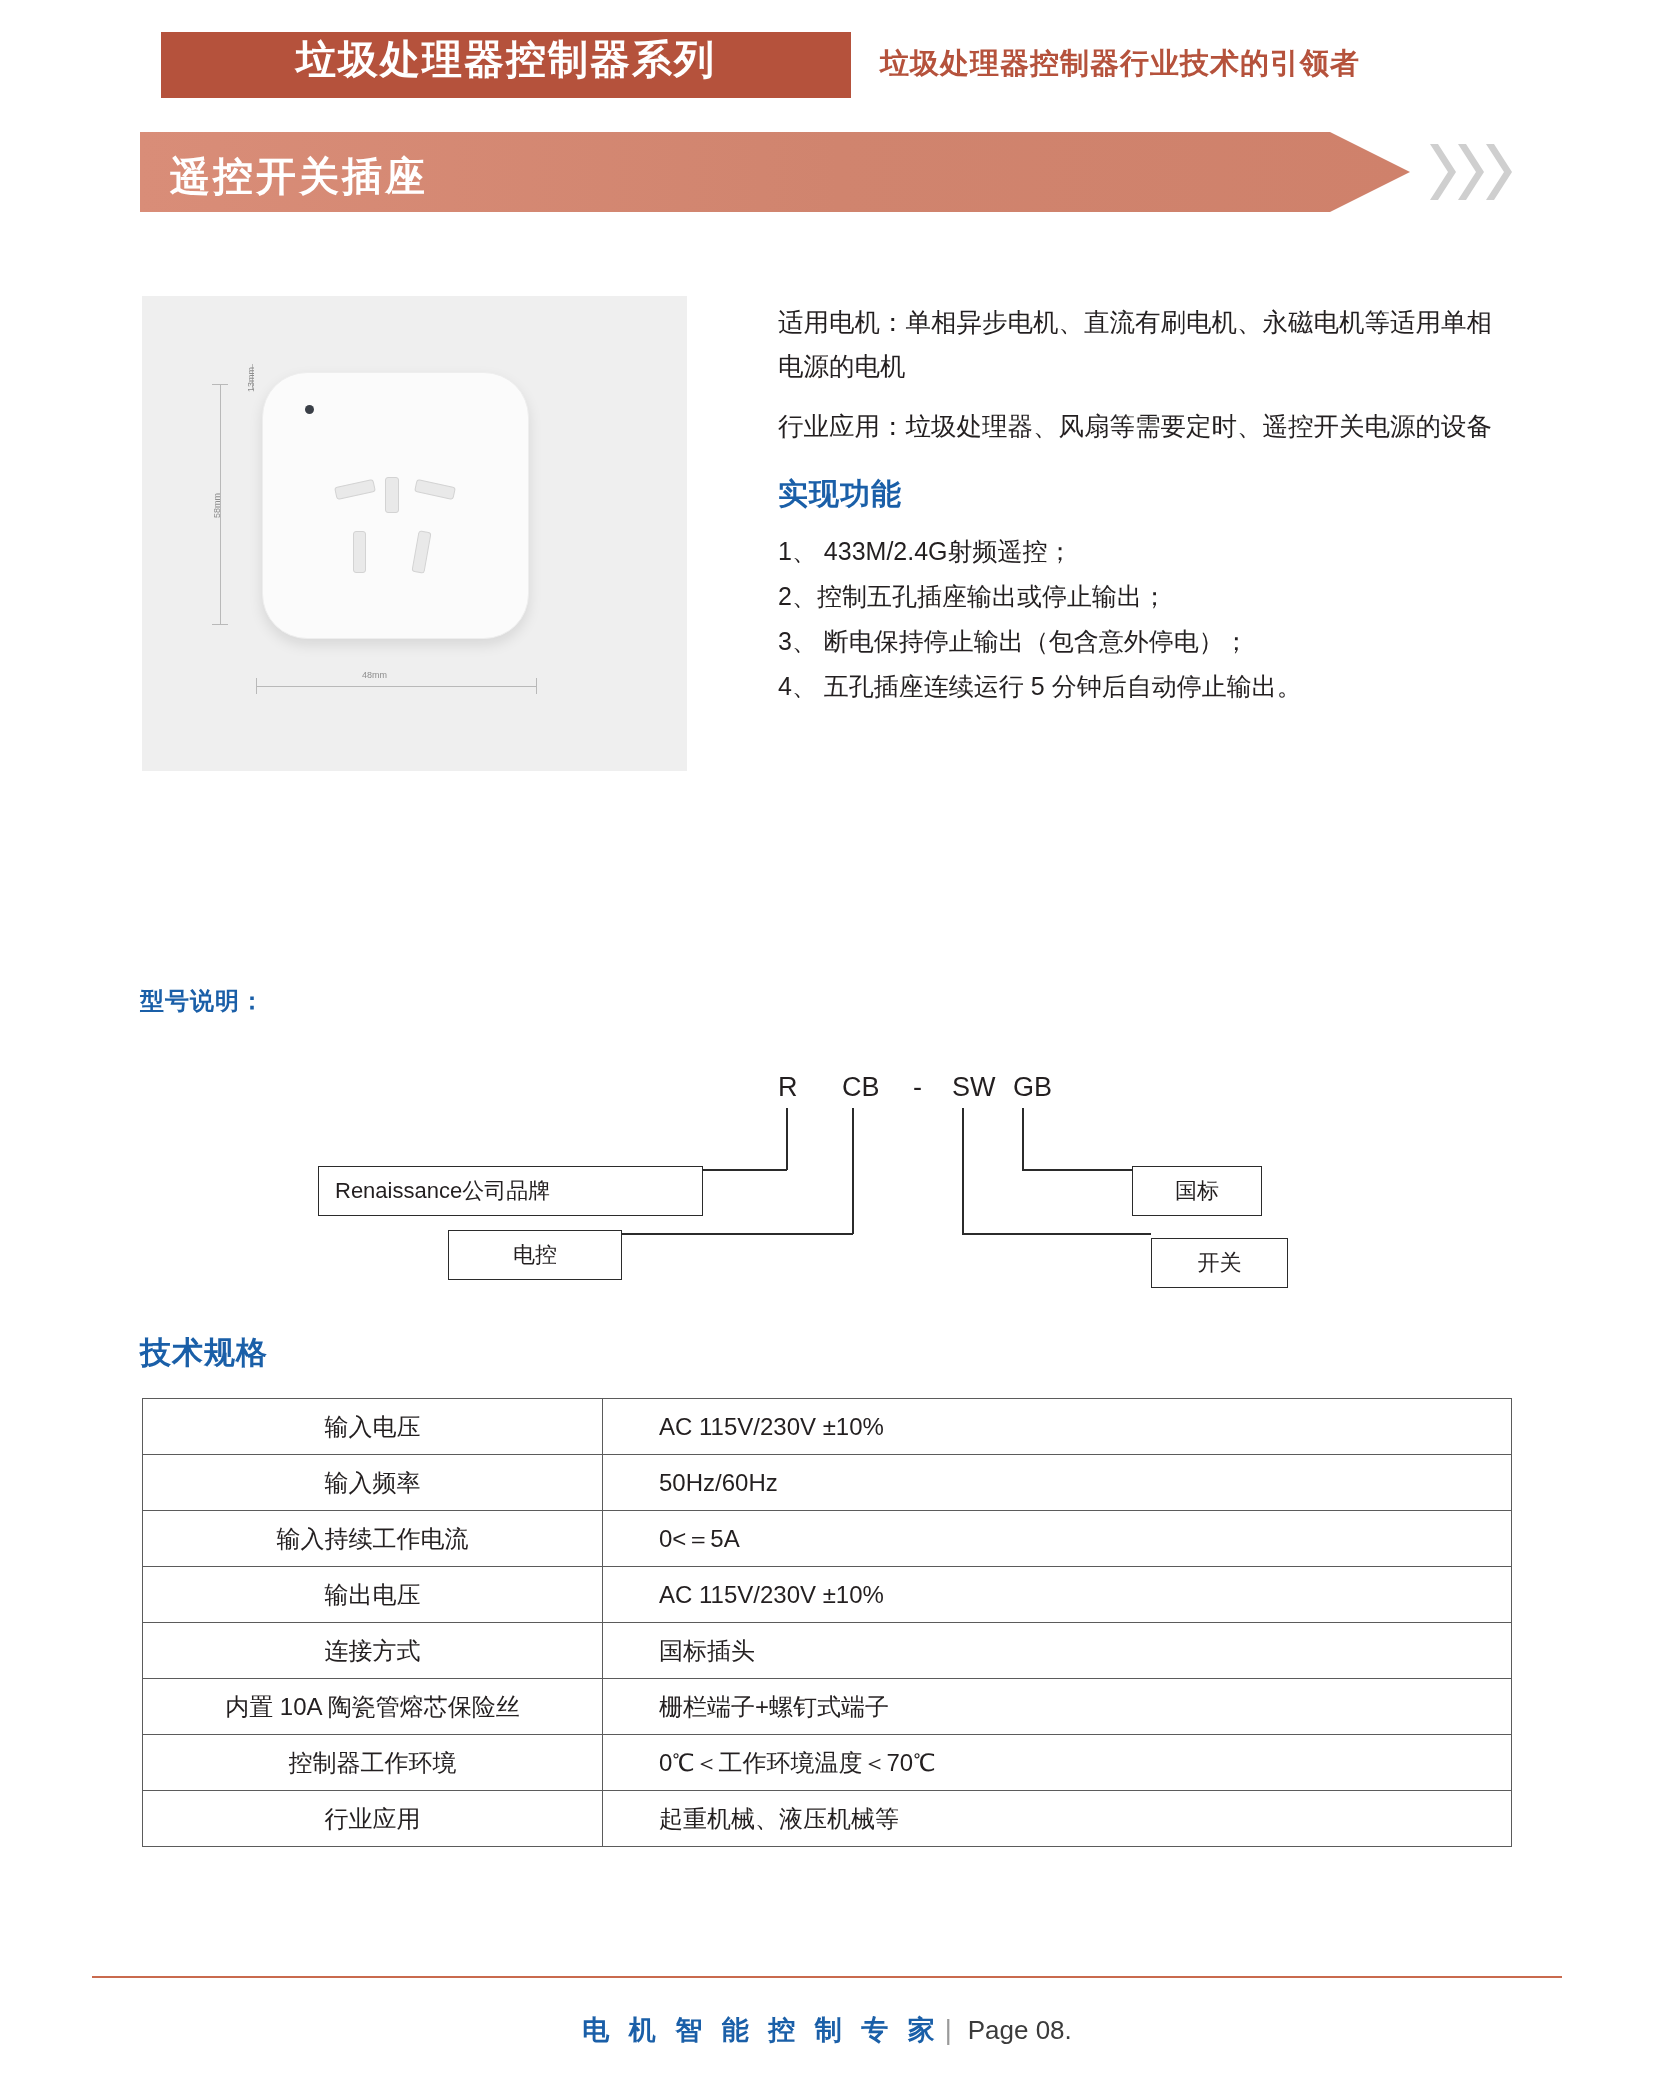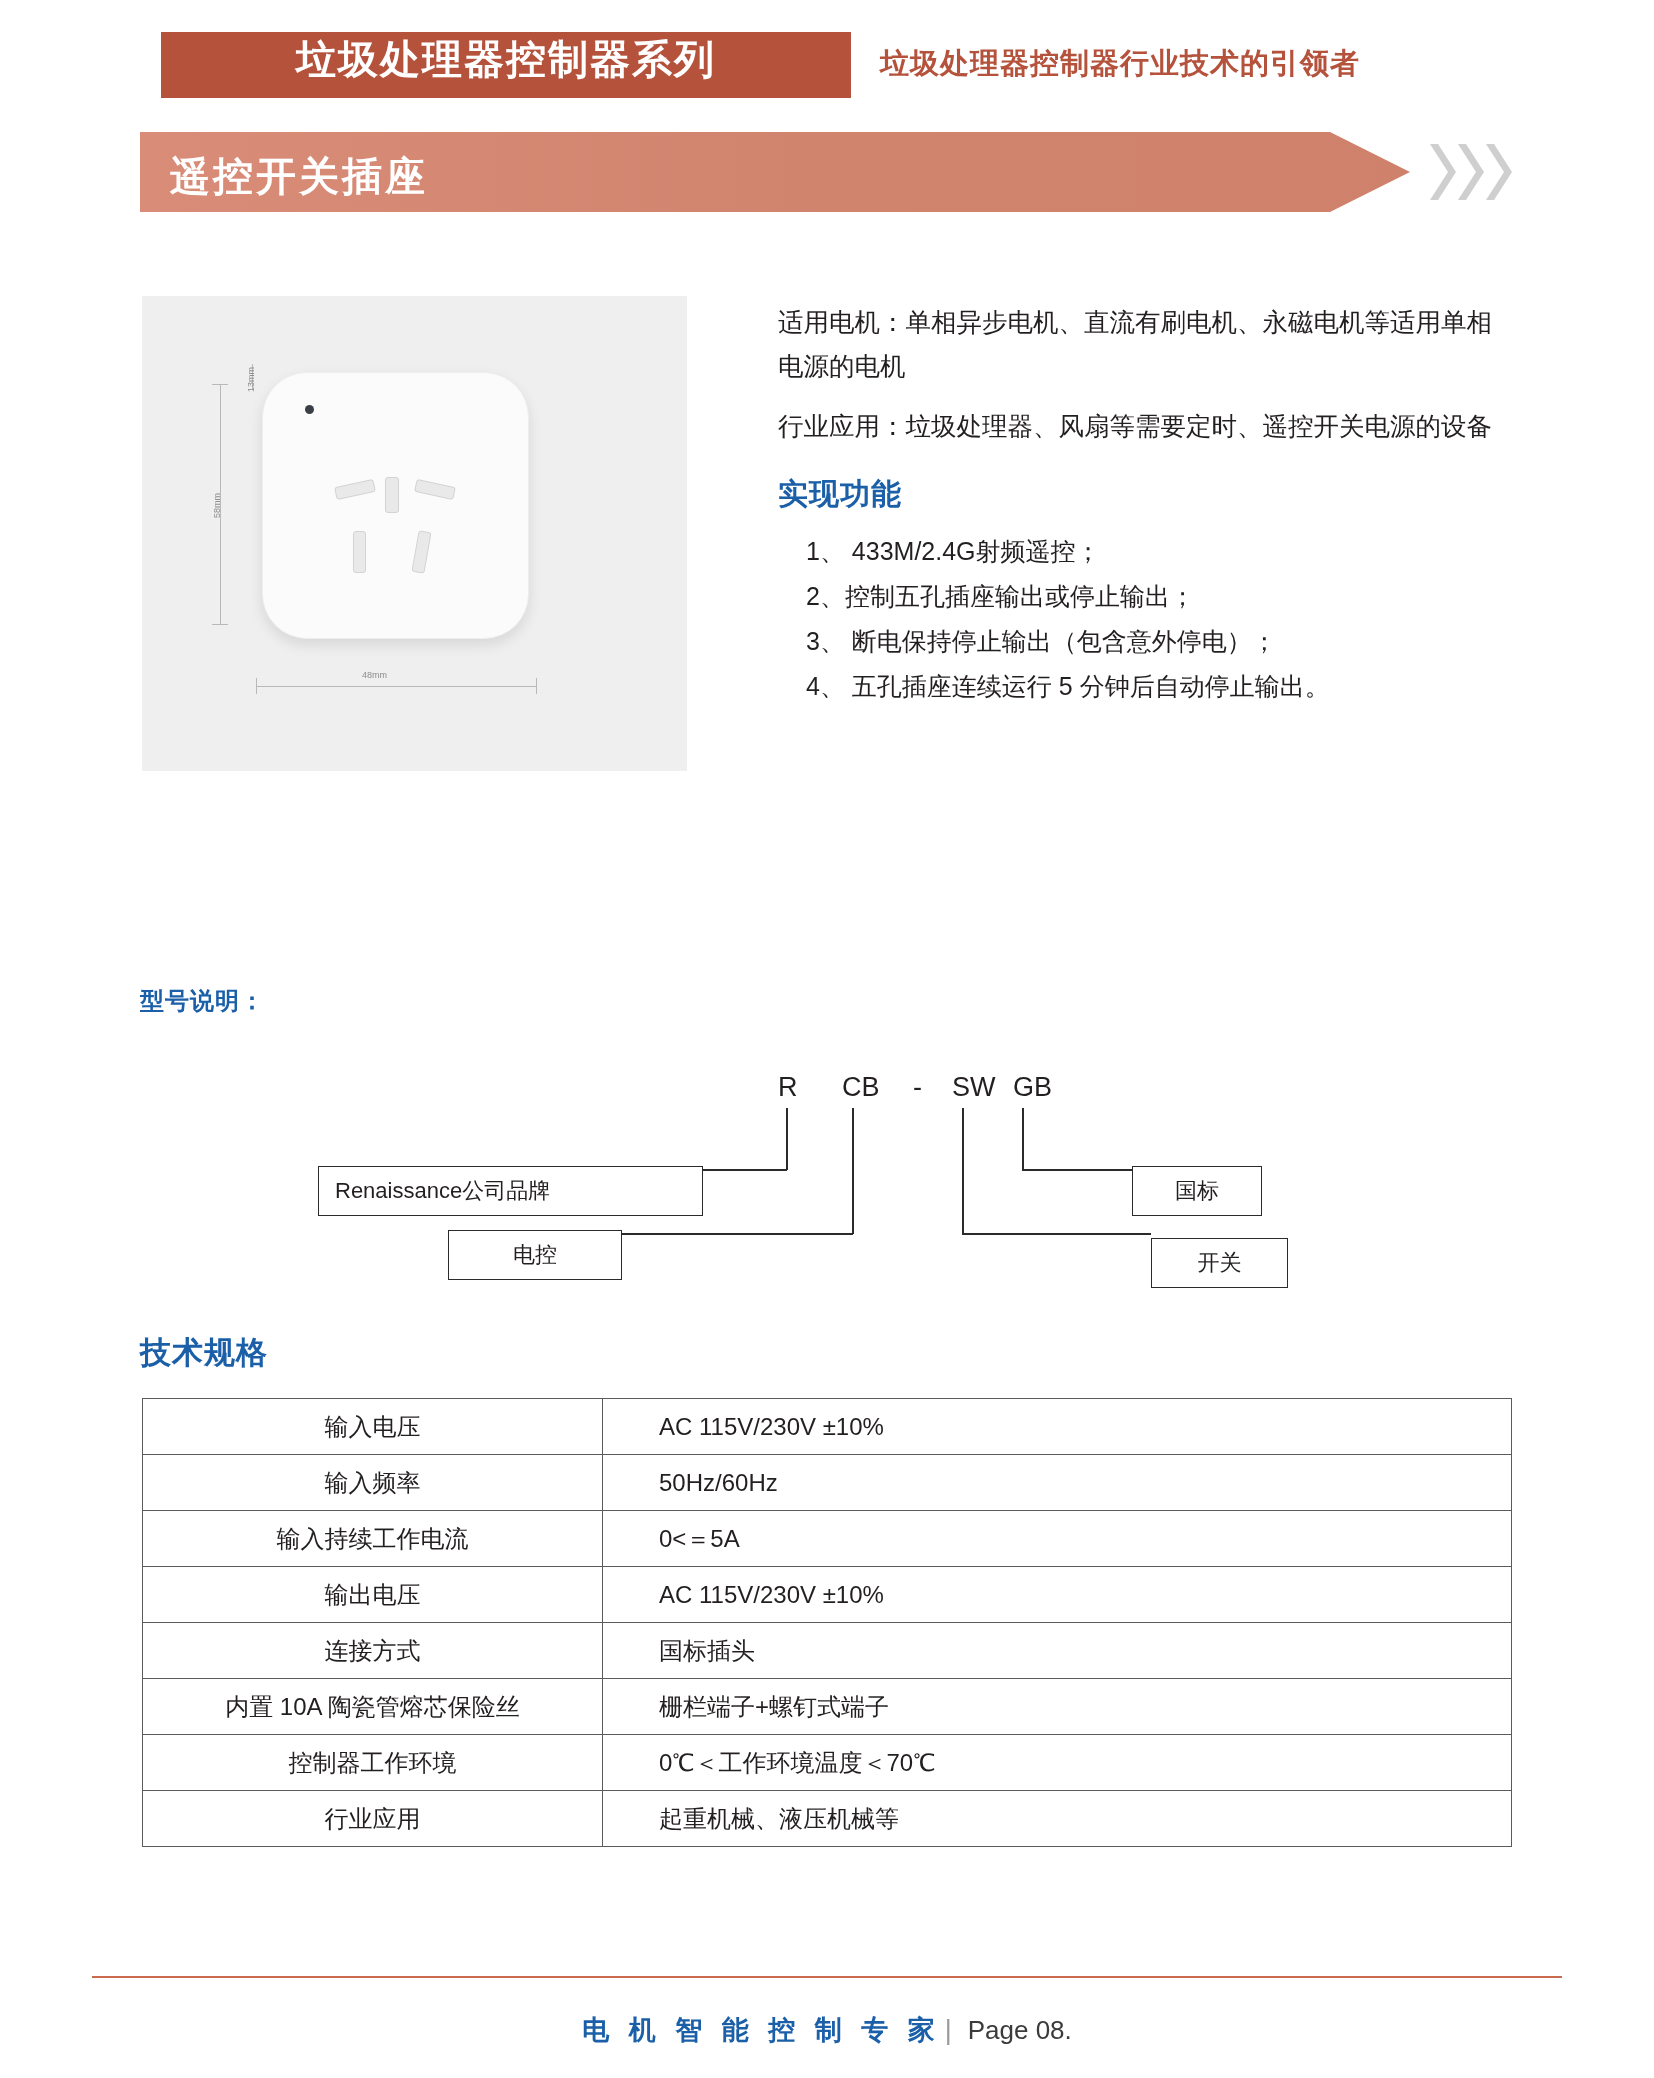--- a/index.html
+++ b/index.html
@@ -162,21 +162,20 @@
     font-weight: bold;
     letter-spacing: 1px;
   }
   .feature-list {
     margin-top: 14px;
   }
   .feature-item {
     font-size: 25px;
     line-height: 45px;
     color: #231f20;
-    margin-left: 28px;
   }
 
   
   .model-head {
     position: absolute;
     left: 140px;
     top: 985px;
     color: #1a5fa8;
     font-size: 24px;
     font-weight: bold;

